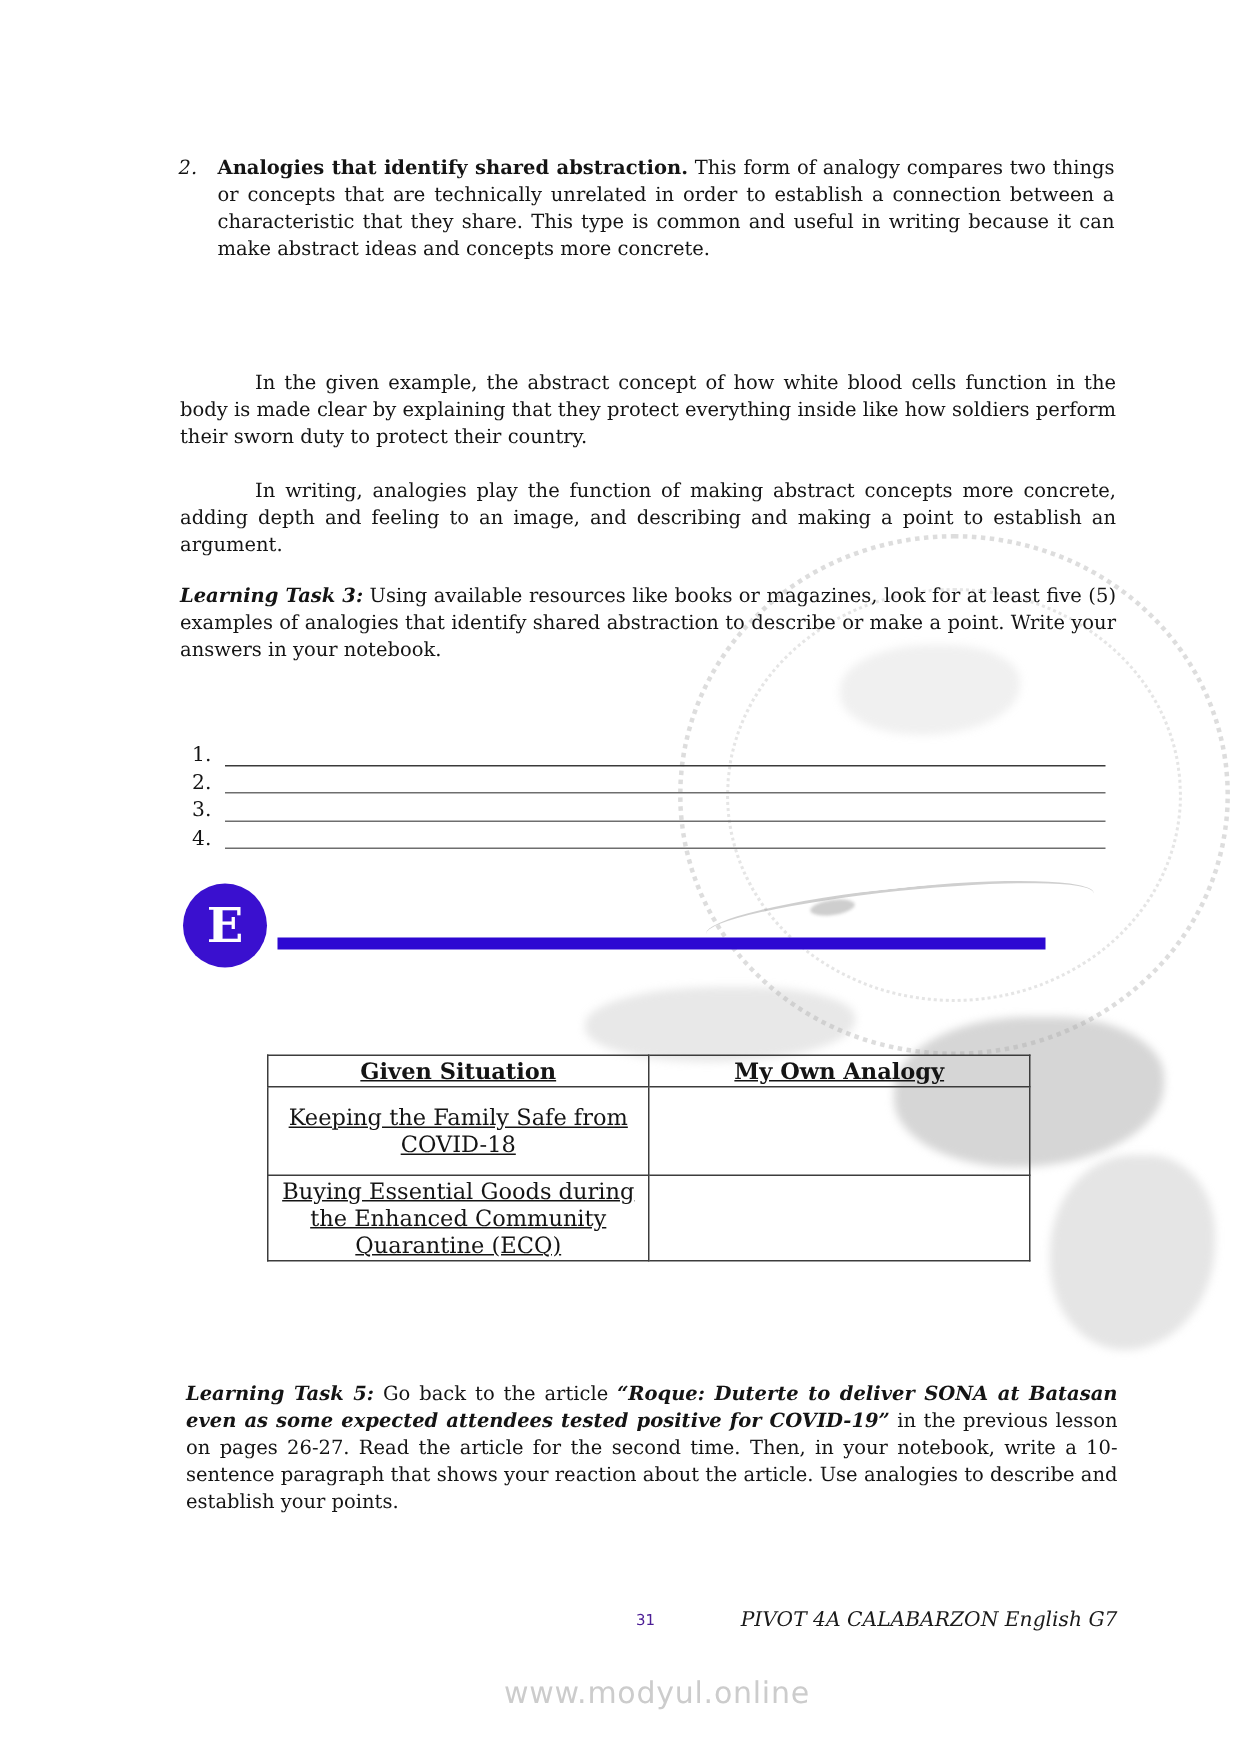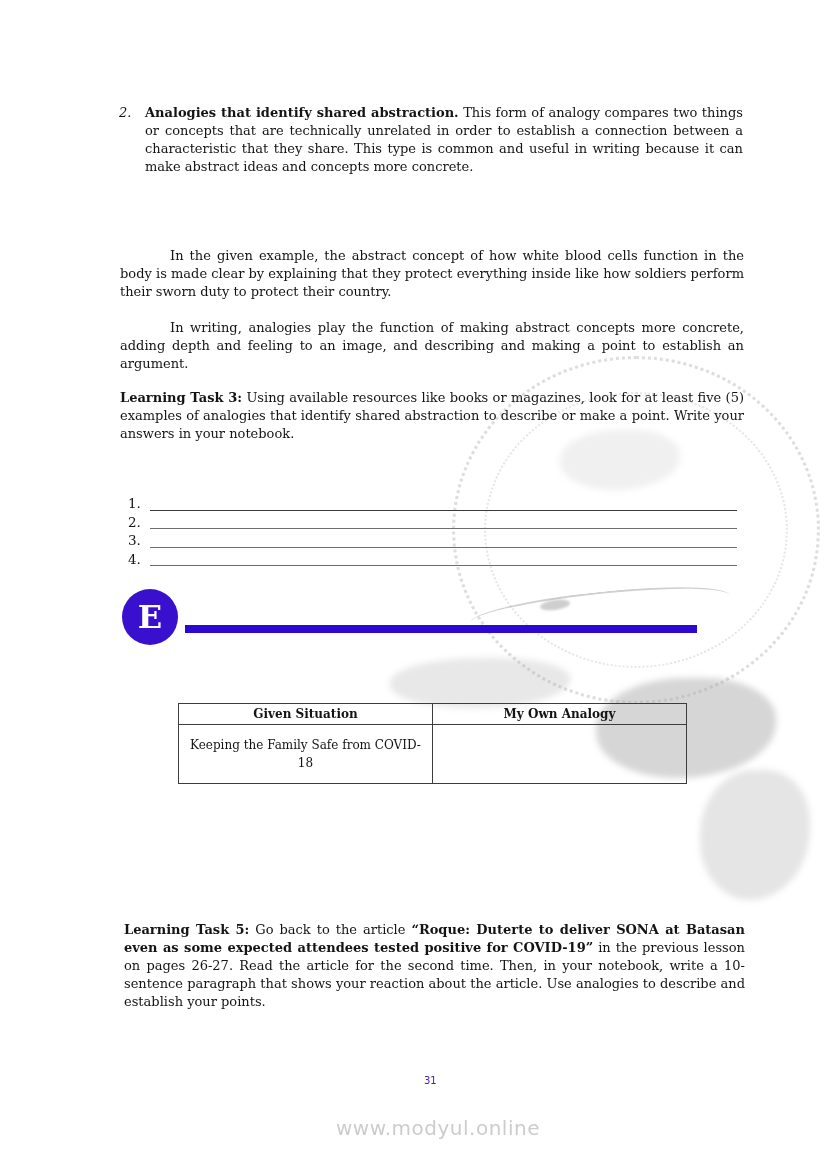--- a/index.html
+++ b/index.html
@@ -18,21 +18,21 @@
   .item2 .num { position:absolute; left:-26px; font-style:italic; }
   .lead-bold { font-weight:700; }
 
   .example { left:120px; top:212px; width:624px; }
   .example .ex-label { font-style:italic; }
 
   .para-indent { text-indent:50px; }
   .para1 { left:120px; top:247px; width:624px; }
   .para2 { left:120px; top:319px; width:624px; }
 
-  .task-label { font-weight:700; }
+  .task-label { font-weight:700;font-style:italic; }
   .task3 { left:120px; top:389px; width:624px; }
   .task4 { left:124px; top:649px; width:620px; }
   .task5 { left:124px; top:921px; width:621px; }
 
   .note { left:137px; top:461px; width:598px; font-style:italic; font-size:11.5px; line-height:15px; }
 
   .blanks { left:128px; top:495px; width:609px; }
   .blank-row { display:flex; height:18.5px; }
   .blank-num { font-size:13.5px; line-height:17px; }
   .blank-line { flex:1; border-bottom:1px solid #6e6e6e; margin-left:9px; margin-bottom:3px; }
@@ -40,21 +40,21 @@
 
   .e-circle {
     left:122px; top:589px; width:56px; height:56px; border-radius:50%;
     background:#3a10cf; color:#ffffff; display:flex; align-items:center; justify-content:center;
     font-weight:700; font-size:32px; font-family:"DejaVu Serif", serif;
   }
   .e-rule { left:185px; top:625px; width:512px; height:8px; background:#2d08d2; }
 
   .grid-table { left:178px; top:703px; }
   table { border-collapse:collapse; width:509px; table-layout:fixed; }
-  th, td { border:1.5px solid #3c3c3c; font-size:12px; line-height:18px; padding:1px 8px; }
+  th, td { border:1.5px solid #3c3c3c; font-size:15px; line-height:18px; padding:1px 8px;text-decoration:underline; }
   th { font-weight:700; height:21px; text-align:center; }
   td { text-align:center; vertical-align:middle; }
   .r1 td { height:52px; }
   .r2 td { height:59px; }
   .r3 td { height:56px; }
 
   .footer-page { left:424px; top:1075px; font-family:"DejaVu Sans", sans-serif; font-size:10px; color:#4c1d95; }
   .footer-title { right:81px; top:1072px; font-style:italic; font-size:13.5px; color:#1a1a1a; }
   .site-mark { left:336px; top:1116px; font-family:"DejaVu Sans", sans-serif; font-size:20px; color:#cccccc; letter-spacing:0.5px; }
 
@@ -126,27 +126,32 @@
     <table>
       <tbody>
           <tr>
         <th>Given Situation</th>
         <th>My Own Analogy</th>
       </tr>
       <tr class="r2">
         <td>Keeping the Family Safe from COVID-18</td>
         <td></td>
       </tr>
+      <tr class="r3">
+        <td>Buying Essential Goods during the Enhanced Community Quarantine (ECQ)</td>
+        <td></td>
+      </tr>
     </tbody>
       </table>
   </div>
 
   <div class="abs task5 body-text just">
     <span class="task-label">Learning Task 5:</span>
     <span>Go back to the article</span>
     <span class="task-label">“Roque: Duterte to deliver SONA at Batasan even as some expected attendees tested positive for COVID-19”</span>
     <span>in the previous lesson on pages 26-27. Read the article for the second time. Then, in your notebook, write a 10-sentence paragraph that shows your reaction about the article. Use analogies to describe and establish your points.</span>
   </div>
 
   <div class="abs footer-page">31</div>
+  <div class="abs footer-title">PIVOT 4A CALABARZON English G7</div>
   <div class="abs site-mark">www.modyul.online</div>
 
 </div>
 
 </body></html>

